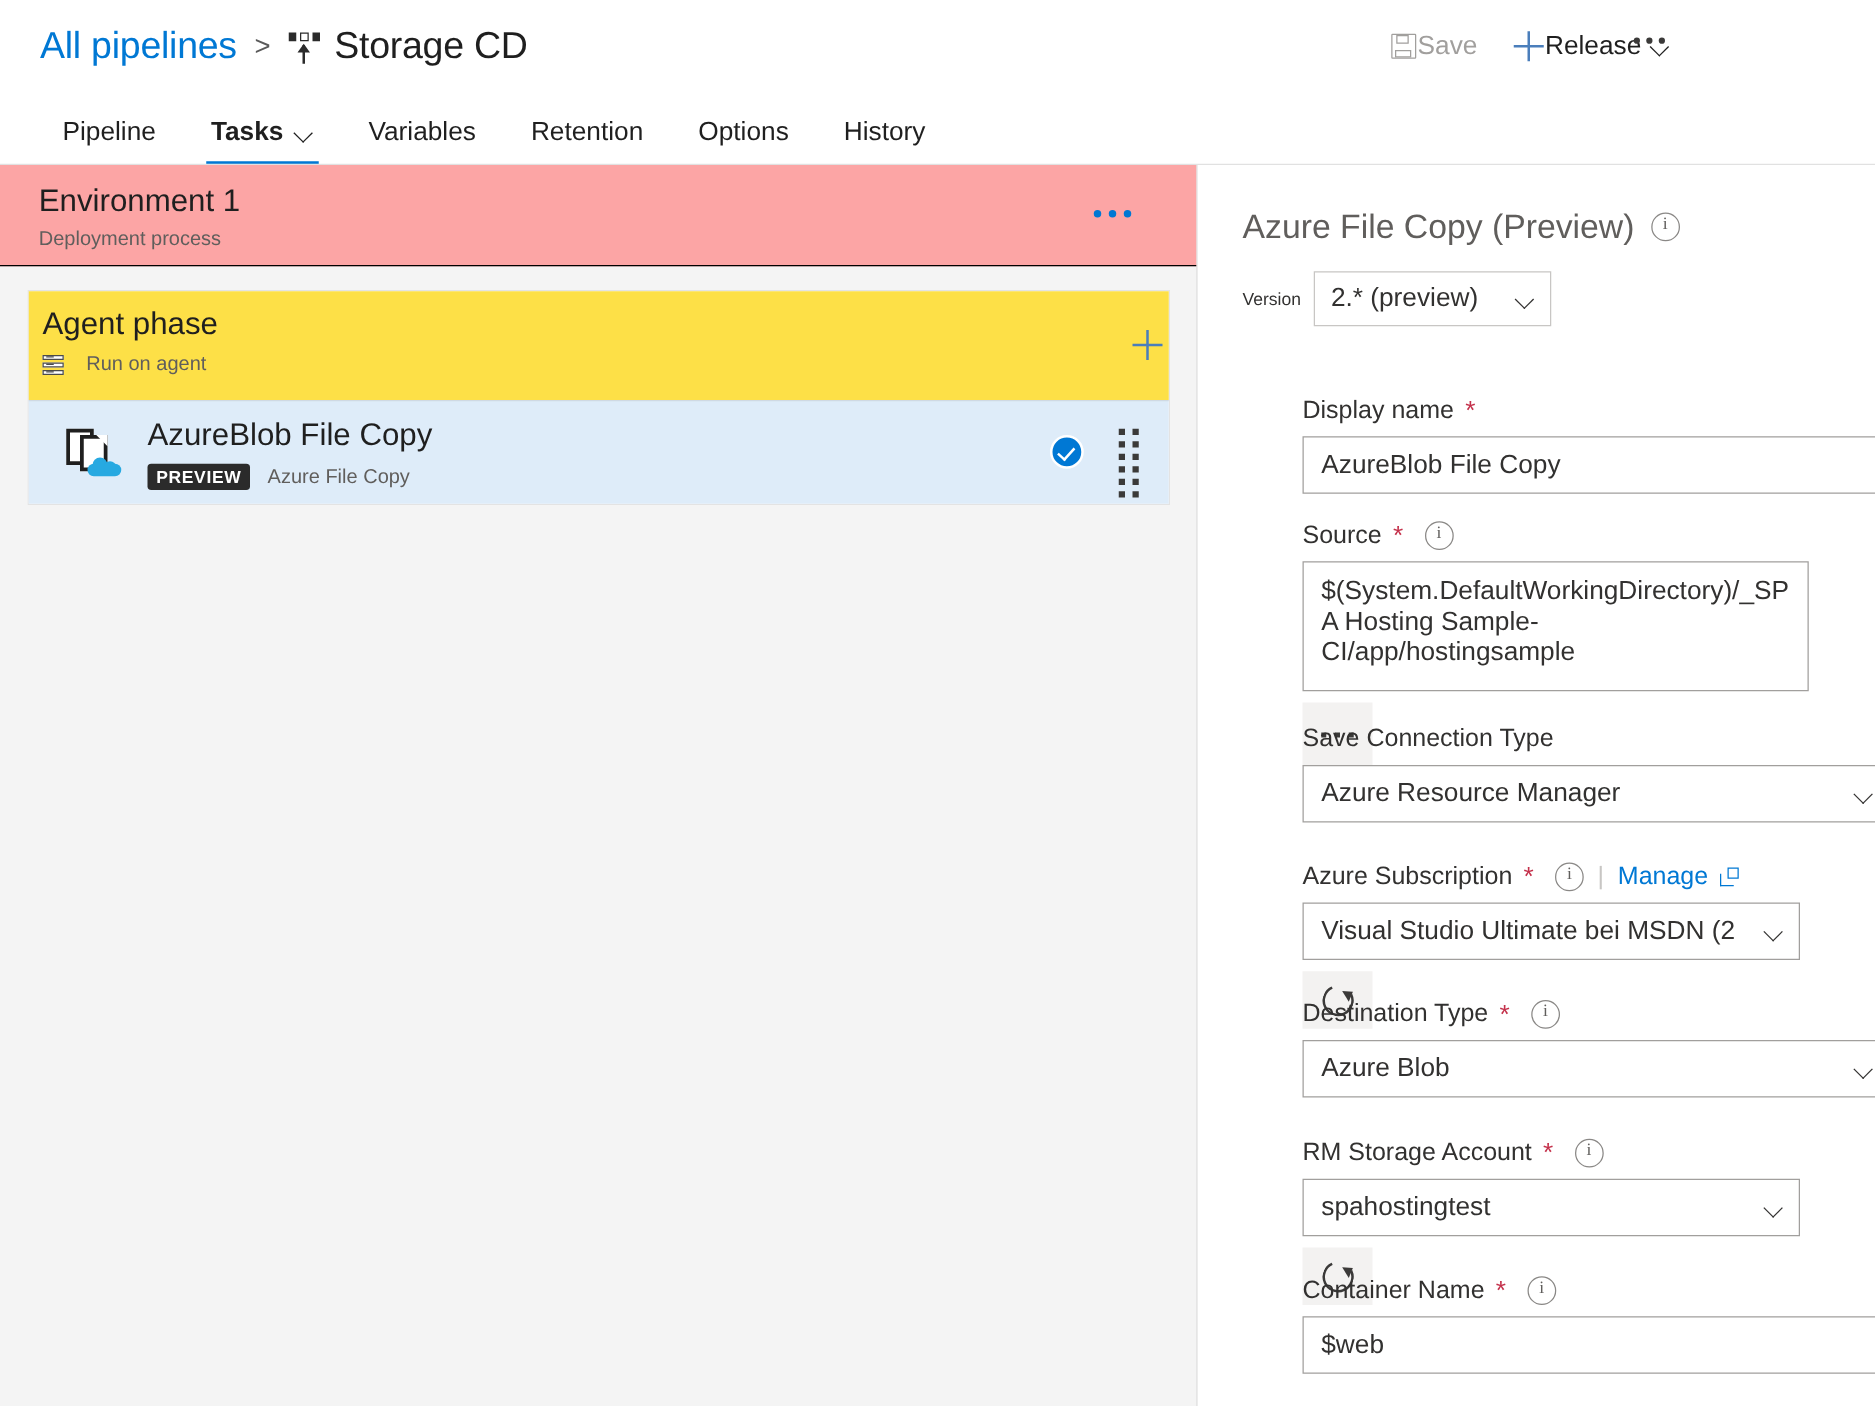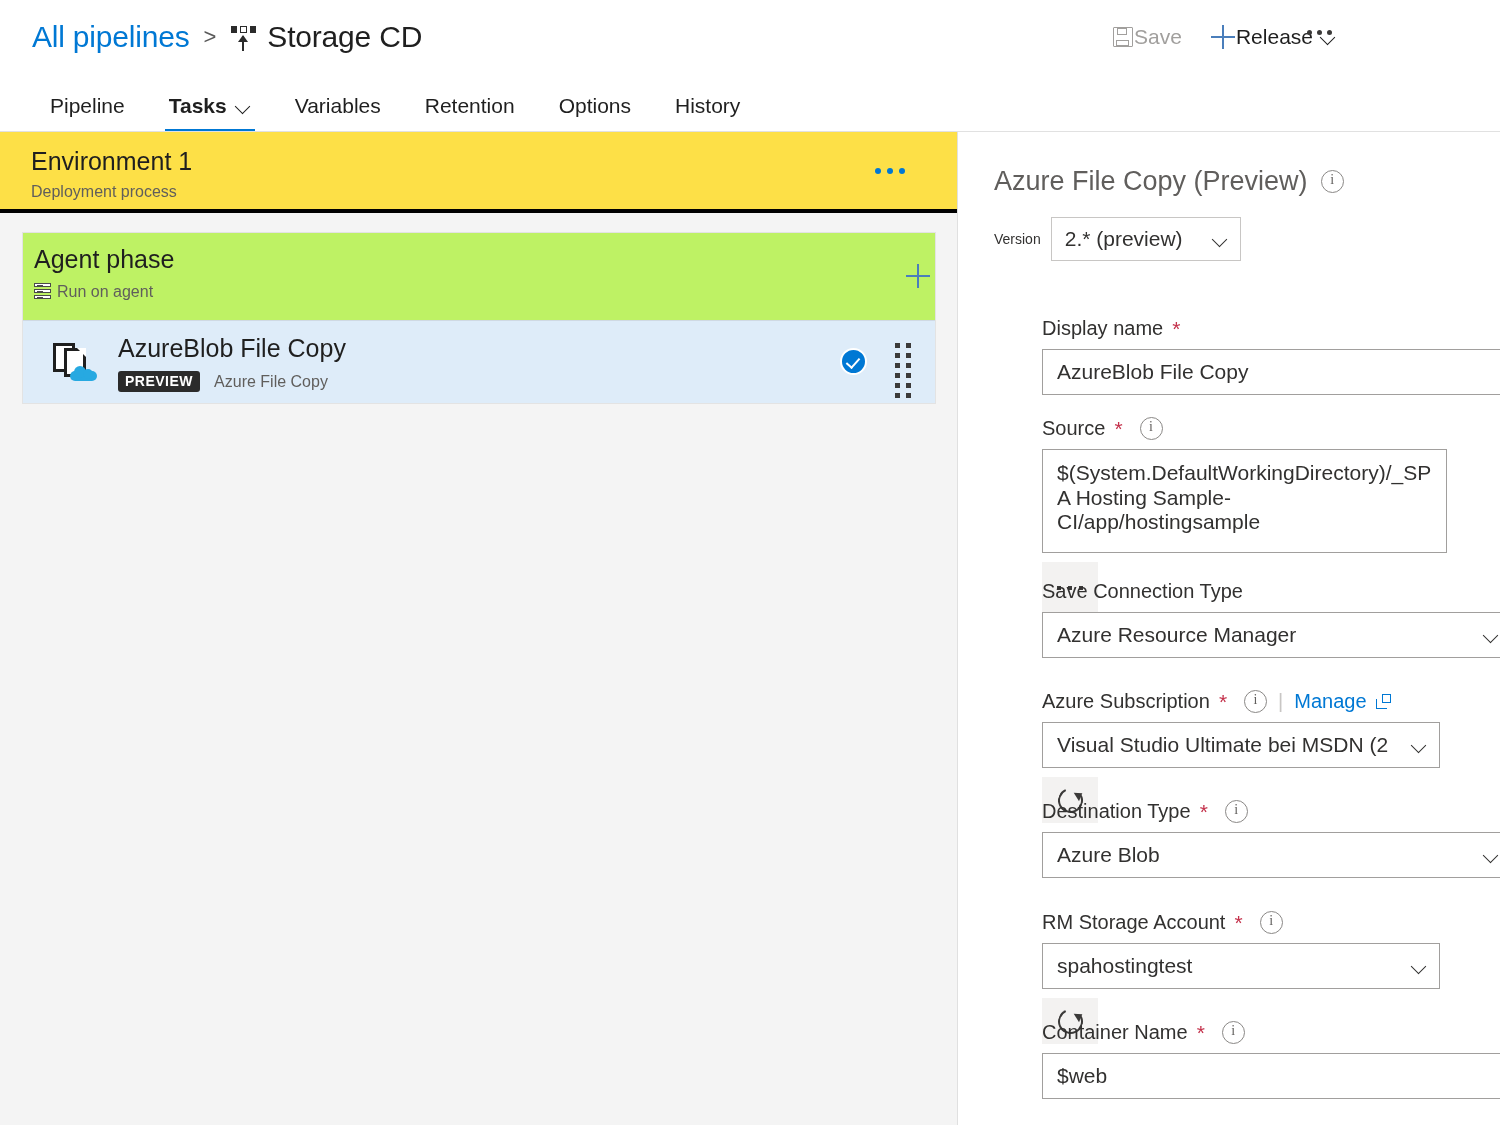--- a/index.html
+++ b/index.html
@@ -102,38 +102,38 @@
     position: absolute; left: 0; top: 131px; width: 1500px; height: 1px; background: #e1e1e1;
   }
 
   
   .left-pane {
     position: absolute; left: 0; top: 132px; width: 958px; height: 993px;
     background: #f4f4f4; border-right: 1px solid #e0e0e0; box-sizing: border-box;
   }
   .env-header {
     position: absolute; left: 0; top: 0; width: 957px; height: 81px;
-    background: #fde047; border-bottom: 4px solid #000000; box-sizing: border-box; text-align: right;
+    background: #fca5a5; border-bottom: 1px solid #000000; box-sizing: border-box; text-align: right;
   }
   .env-title { position: absolute; left: 31px; top: 15px; font-size: 25px; color: #1f1f1f; }
   .env-sub   { position: absolute; left: 31px; top: 51px; font-size: 16px; color: #605e5c; }
   .env-more {
     position: absolute; right: 46px; top: 30px; display: flex; gap: 6px; align-items: center; cursor: pointer; padding: 6px;
   }
   .env-more i { width: 6px; height: 6px; border-radius: 50%; background: #0078d4; display: block; }
 
   .phase-card {
     position: absolute; left: 22px; top: 100px; width: 914px;
     background: #ffffff; border: 1px solid #e3e3e3; box-sizing: border-box;
   }
-  .phase-head { position: relative; height: 87px; background: #bef264; }
+  .phase-head { position: relative; height: 87px; background: #fde047; }
   .phase-title { position: absolute; left: 11px; top: 12px; font-size: 25px; color: #1f1f1f; }
   .phase-sub {
     position: absolute; left: 11px; top: 50px;
-    display: flex; gap: 6px; font-size: 16px; color: #605e5c;
+    display: flex; align-items: center; gap: 18px; font-size: 16px; color: #605e5c;
   }
   .server-icon { width: 17px; height: 17px; position: relative; flex: 0 0 auto; }
   .server-icon .bar {
     position: absolute; left: 0; width: 17px; height: 4px;
     border: 1px solid #4a4a4a; box-sizing: border-box; background: #ffffff;
   }
   .server-icon .bar:nth-child(1) { top: 0px; }
   .server-icon .bar:nth-child(2) { top: 6px; }
   .server-icon .bar:nth-child(3) { top: 12px; }
   .server-icon .bar::after {

